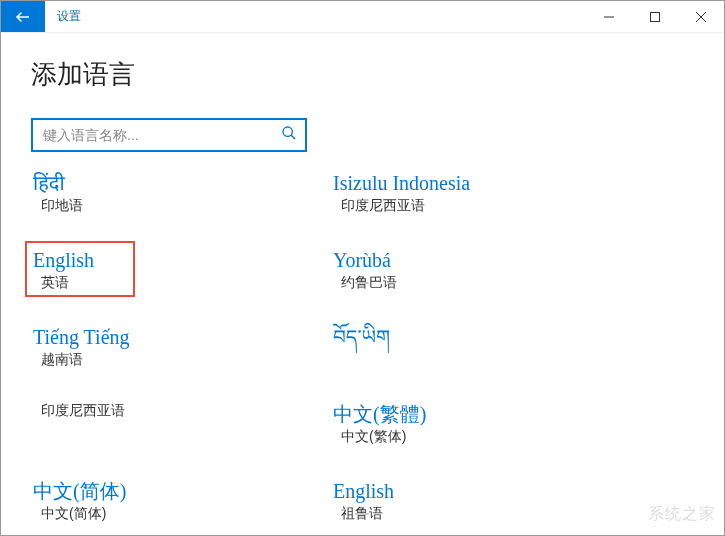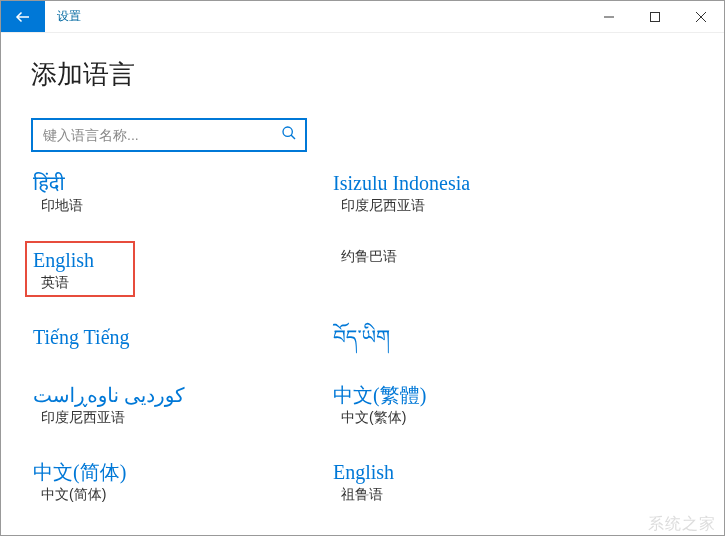--- a/index.html
+++ b/index.html
@@ -108,21 +108,21 @@
       border: 2px solid #e74c3c;
       left: -6px;
       top: -2px;
       width: 110px;
       height: 56px;
       pointer-events: none;
     }
     .watermark {
       position: absolute;
       right: 8px;
-      bottom: 0;
+      bottom: 10px;
       color: #ddd;
       font-size: 16px;
       letter-spacing: 1px;
       pointer-events: none;
     }
   </style>
 </head>
 <body>
 
 <div class="titlebar">
@@ -175,30 +175,31 @@
       <div class="lang-item">
         <div class="lang-native">Isizulu Indonesia</div>
         <div class="lang-local">印度尼西亚语</div>
       </div>
       <div class="lang-item">
         <div class="lang-native">English</div>
         <div class="lang-local">英语</div>
         <div class="highlight-box"></div>
       </div>
       <div class="lang-item">
+        <div class="lang-native">Yorùbá</div>
         <div class="lang-local">约鲁巴语</div>
       </div>
       <div class="lang-item">
         <div class="lang-native">Tiếng Tiếng</div>
+        <div class="lang-local">越南语</div>
       </div>
       <div class="lang-item">
         <div class="lang-native">བོད་ཡིག</div>
       </div>
       <div class="lang-item">
-        <div class="lang-native">کوردیی ناوەڕاست</div>
         <div class="lang-local">印度尼西亚语</div>
       </div>
       <div class="lang-item">
         <div class="lang-native">中文(繁體)</div>
         <div class="lang-local">中文(繁体)</div>
       </div>
       <div class="lang-item">
         <div class="lang-native">中文(简体)</div>
         <div class="lang-local">中文(简体)</div>
       </div>

